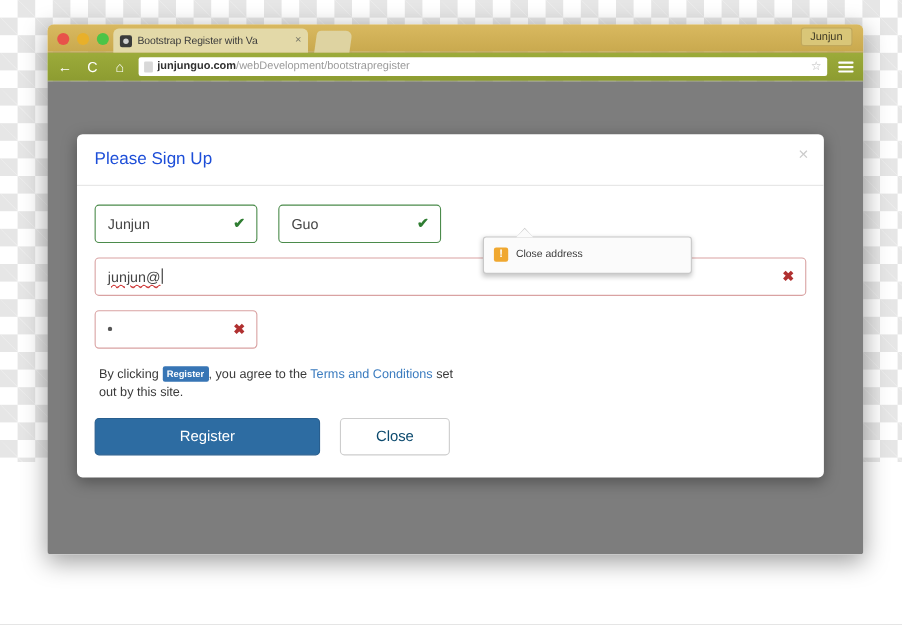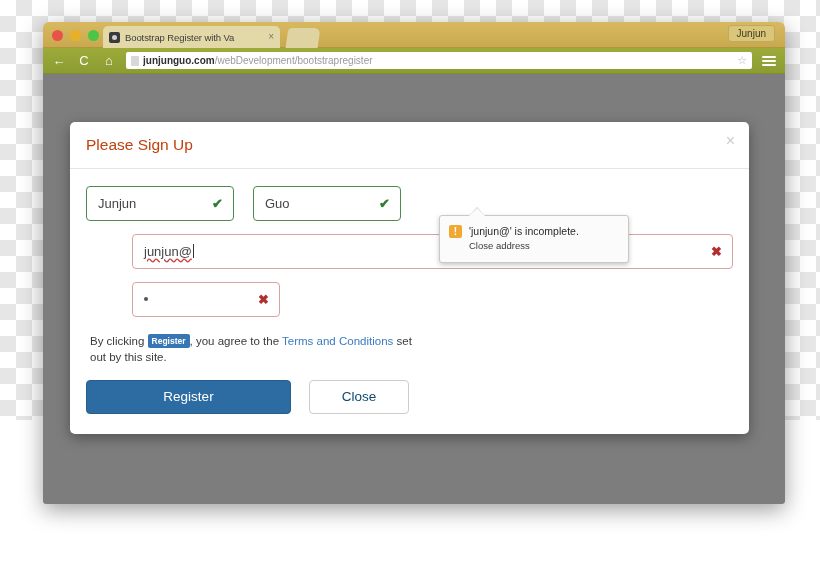--- a/index.html
+++ b/index.html
@@ -201,21 +201,21 @@
     border-radius: 5px;
     box-shadow: 0 4px 14px rgba(0,0,0,0.35);
   }
   #modal-header {
     position: relative;
     padding: 14px 16px 13px;
     border-bottom: 1px solid #e5e5e5;
   }
   #modal-title {
     font-size: 15.5px;
-    color: #c2410c;
+    color: #1d4ed8;
     line-height: 1.2;
   }
   #modal-close {
     position: absolute;
     right: 14px; top: 11px;
     font-size: 16px;
     color: #cccccc;
     line-height: 1;
     cursor: pointer;
   }
@@ -234,21 +234,21 @@
     border-radius: 4px;
     background: #ffffff;
     display: flex;
     align-items: center;
     padding: 0 30px 0 11px;
     font-size: 13px;
   }
   .field.half { width: 148px; }
   .field.full { width: 100%; }
   .field.valid { border: 1px solid #4b8b4b; }
-  .field.invalid { border: 1px solid #d9a2a2; margin-left: 46px; }
+  .field.invalid { border: 1px solid #d9a2a2; }
   .field-value { color: #454545; white-space: nowrap; }
   .field-value.spell-error {
     text-decoration: underline wavy #d04040;
     text-underline-offset: 2px;
   }
   .caret {
     display: inline-block;
     width: 1px;
     height: 14px;
     background: #333333;
@@ -443,21 +443,20 @@
           <div class="form-row">
             <div class="field half invalid">
               <span class="field-dot"></span>
               <span class="field-mark bad">✖</span>
             </div>
           </div>
 
           <div id="validation-tooltip">
             <span id="warning-icon">!</span>
             <span id="tooltip-text">
-              <div class="tooltip-line">'junjun@' is incomplete.</div>
               <div class="tooltip-sub">Close address</div>
             </span>
           </div>
 
           <div id="terms"><span>By clicking</span>
             <span id="terms-badge">Register</span><span>, you agree to the</span>
             <span id="terms-link">Terms and Conditions</span>
             <span>set out by this site.</span>
           </div>
 

